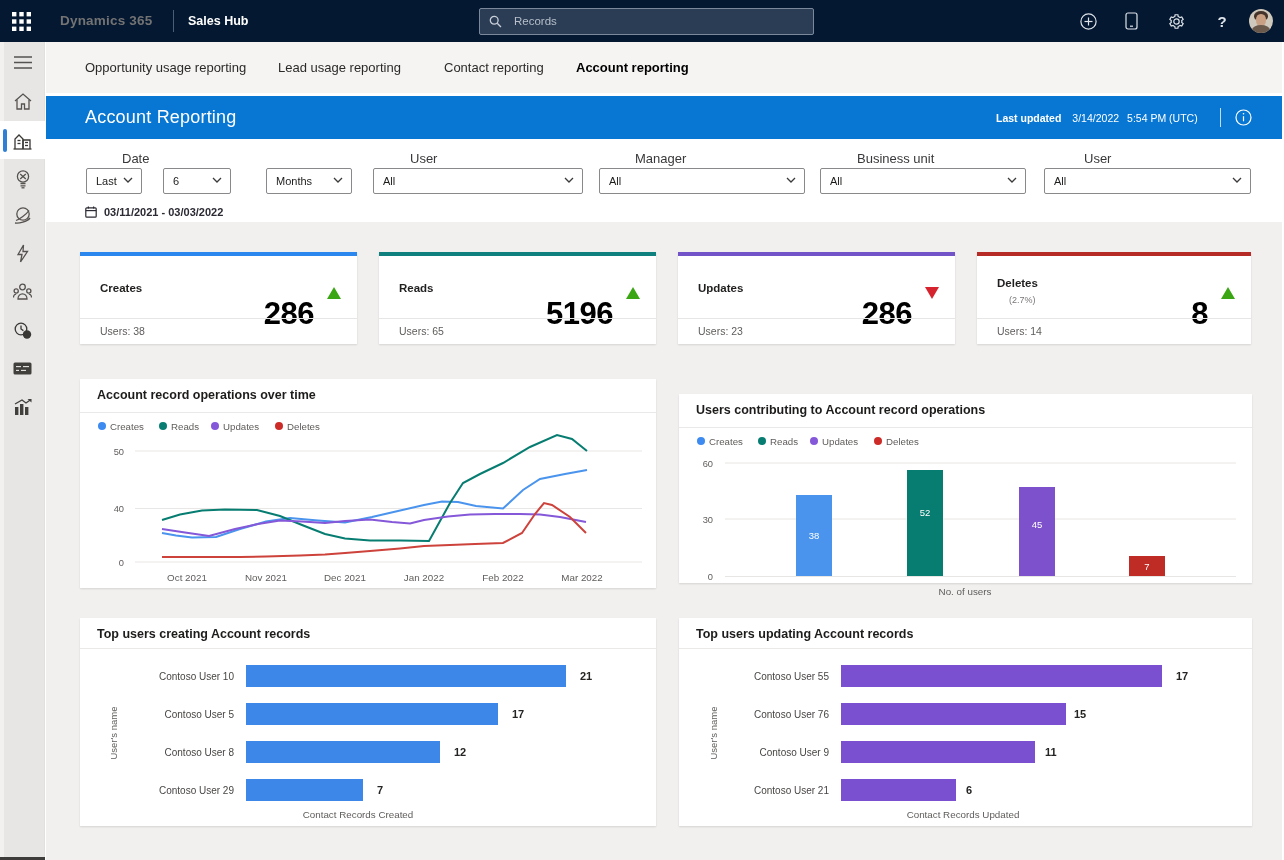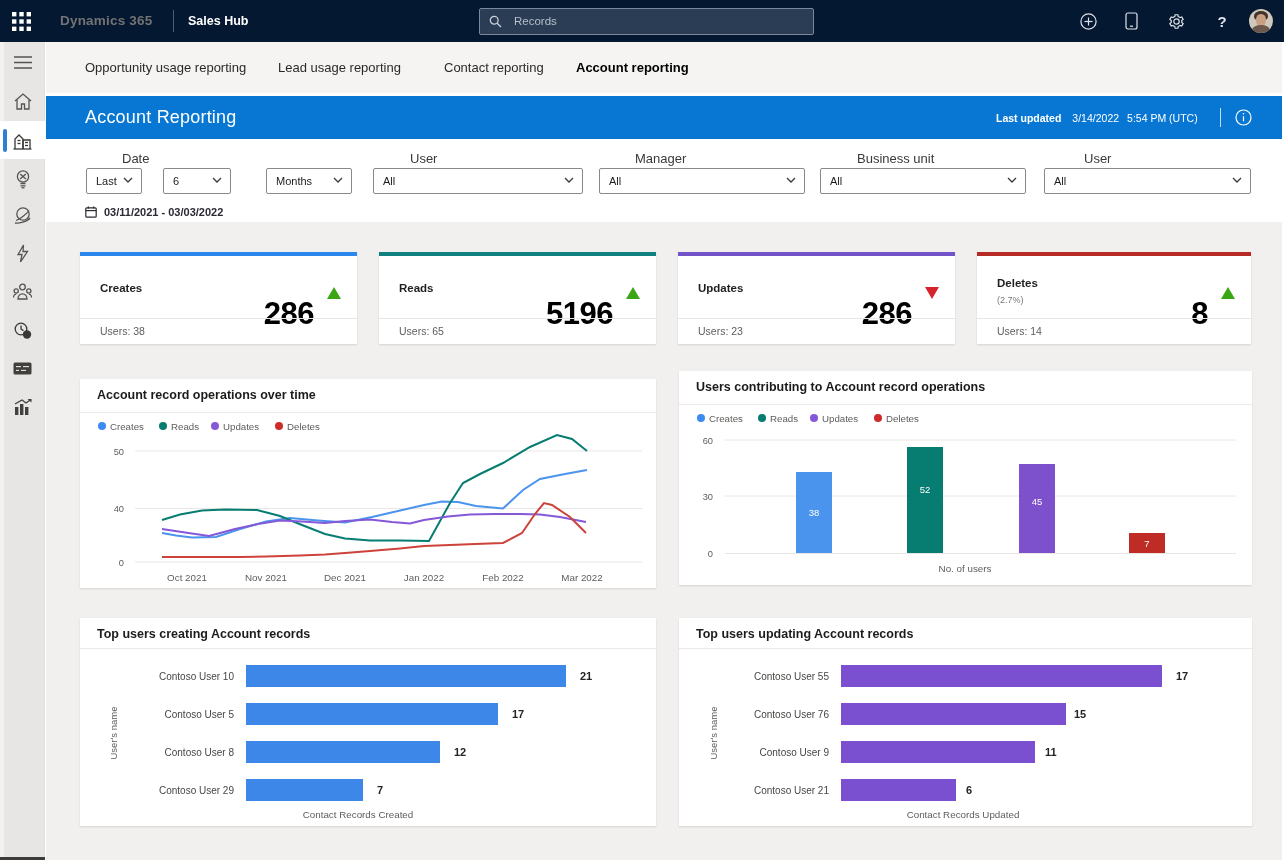--- a/index.html
+++ b/index.html
@@ -44,21 +44,21 @@
   #daterange { left:85px; top:205.5px; font-size:11px; font-weight:bold; color:#2b2a33; display:flex; align-items:center; }
 
   
   #content { left:46px; top:222px; width:1236px; height:638px; background:#f1f0ef; }
   #rightedge { left:1282px; top:42px; width:2px; height:818px; background:#fff; }
 
   .card { position:absolute; background:#fff; box-shadow:0 0.6px 1.8px rgba(0,0,0,.12); }
   .kpi { top:252px; height:92px; }
   .kpi .accent { position:absolute; left:0; top:0; width:100%; height:4px; }
   .kpi .klabel { position:absolute; left:20px; top:30px; font-size:11.5px; font-weight:bold; color:#201f1e; }
-  .kpi .ksub { position:absolute; left:20px; top:46px; font-size:9px; color:#7a7877;text-align:center; }
+  .kpi .ksub { position:absolute; left:32px; top:46px; font-size:9px; color:#7a7877;text-align:center; }
   .kpi .knum { position:absolute; right:43px; top:26px; font-size:31px; line-height:31px; font-weight:bold; color:#000000; letter-spacing:-0.5px;margin-top:20px; }
   .kpi .ktri { position:absolute; right:16px; top:35px; width:0; height:0; }
   .tri-up { border-left:7.5px solid transparent; border-right:7.5px solid transparent; border-bottom:12px solid #3ba613; }
   .tri-dn { border-left:7.5px solid transparent; border-right:7.5px solid transparent; border-top:12px solid #d6242e; }
   .kpi .kdiv { position:absolute; left:0; top:66px; width:100%; height:1px; background:#e8e6e4; }
   .kpi .kusers { position:absolute; left:20px; top:72.5px; font-size:10.5px; color:#5f5d5b; }
 
   .chartcard .ctitle { position:absolute; left:17px; top:9px; font-size:12.5px; font-weight:bold; color:#1d1c1b; }
   .chartcard .cdiv { position:absolute; left:0; width:100%; height:1px; background:#ebe9e8; }
 </style>
@@ -330,21 +330,21 @@
       <text x="502" y="202">Mar 2022</text>
     </g>
 
     <polyline fill="none" stroke="#4a94ee" stroke-width="2" points="82,154 96,156.5 112,158.5 136,158 160,150 186,142.5 210,139 238,141.5 265,143.5 292,138 318,132 344,126 362,122.5 378,123 396,127 423,129.5 443,111 460,100 485,95 507,91"></polyline>
     <polyline fill="none" stroke="#077d72" stroke-width="2" points="82,141 100,135.5 122,131.5 145,130.5 177,131 200,137 222,146 245,155 265,159.5 290,161.5 320,161.5 349,162 370,124 383,104 400,95 423,84 450,68 477,56 492,60 507,72"></polyline>
     <polyline fill="none" stroke="#8458d8" stroke-width="2" points="82,150 105,153.5 129,157 155,150 178,145 200,141.5 222,142.5 245,144 265,142 290,140.5 312,143 330,144.5 344,141 368,137.5 390,135.5 415,135 440,135 460,135.5 480,138 506,143"></polyline>
     <polyline fill="none" stroke="#cd423b" stroke-width="2" points="82,178 120,178 160,178 186,177.5 220,176.5 245,175.5 265,174 290,172 320,169.5 344,167 370,166 395,165 423,164 442,154 455,135 464,124 472,126 490,138 506,154"></polyline>
   </svg>
 </div>
 
-<div class="card chartcard" style="left:679px;top:371px;width:573px;height:214px">
+<div class="card chartcard" style="left:679px;top:394px;width:573px;height:189px">
   <div class="ctitle">Users contributing to Account record operations</div>
   <div class="cdiv" style="top:33px"></div>
   <svg width="573" height="209" viewBox="0 0 573 209" style="position:absolute;left:0;top:0" font-family="Liberation Sans, sans-serif">
     <g font-size="9.7" fill="#5f5d5b">
       <circle cx="22" cy="47" r="4" fill="#3d8af0"></circle>
         <text x="30" y="50.5">Creates</text>
       <circle cx="83" cy="47" r="4" fill="#077d72"></circle>
         <text x="91" y="50.5">Reads</text>
       <circle cx="135" cy="47" r="4" fill="#8458d8"></circle>
         <text x="143" y="50.5">Updates</text>

